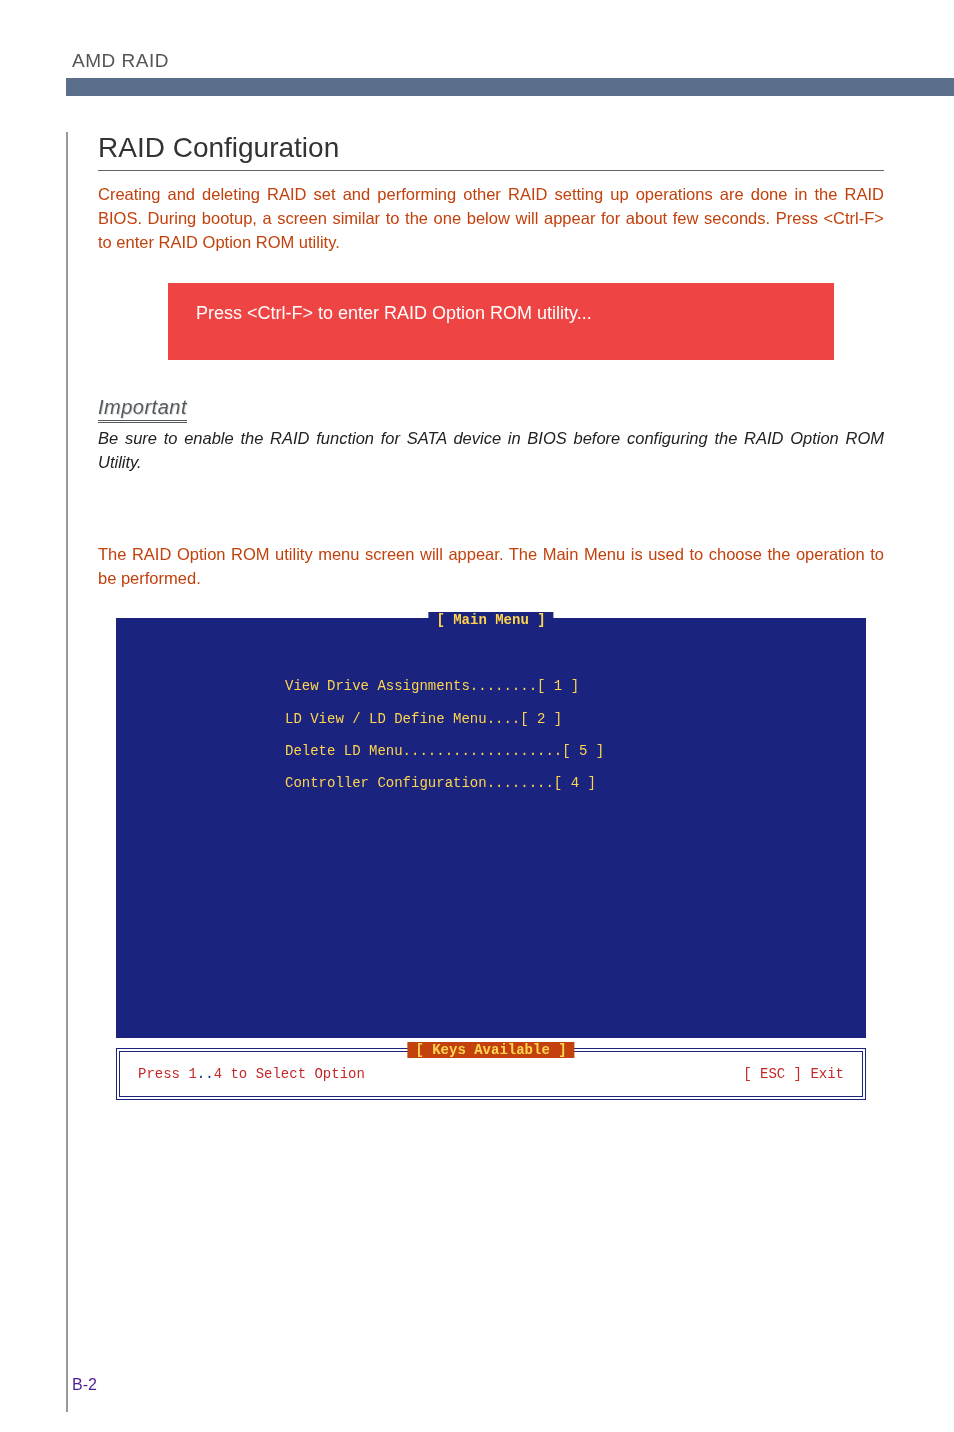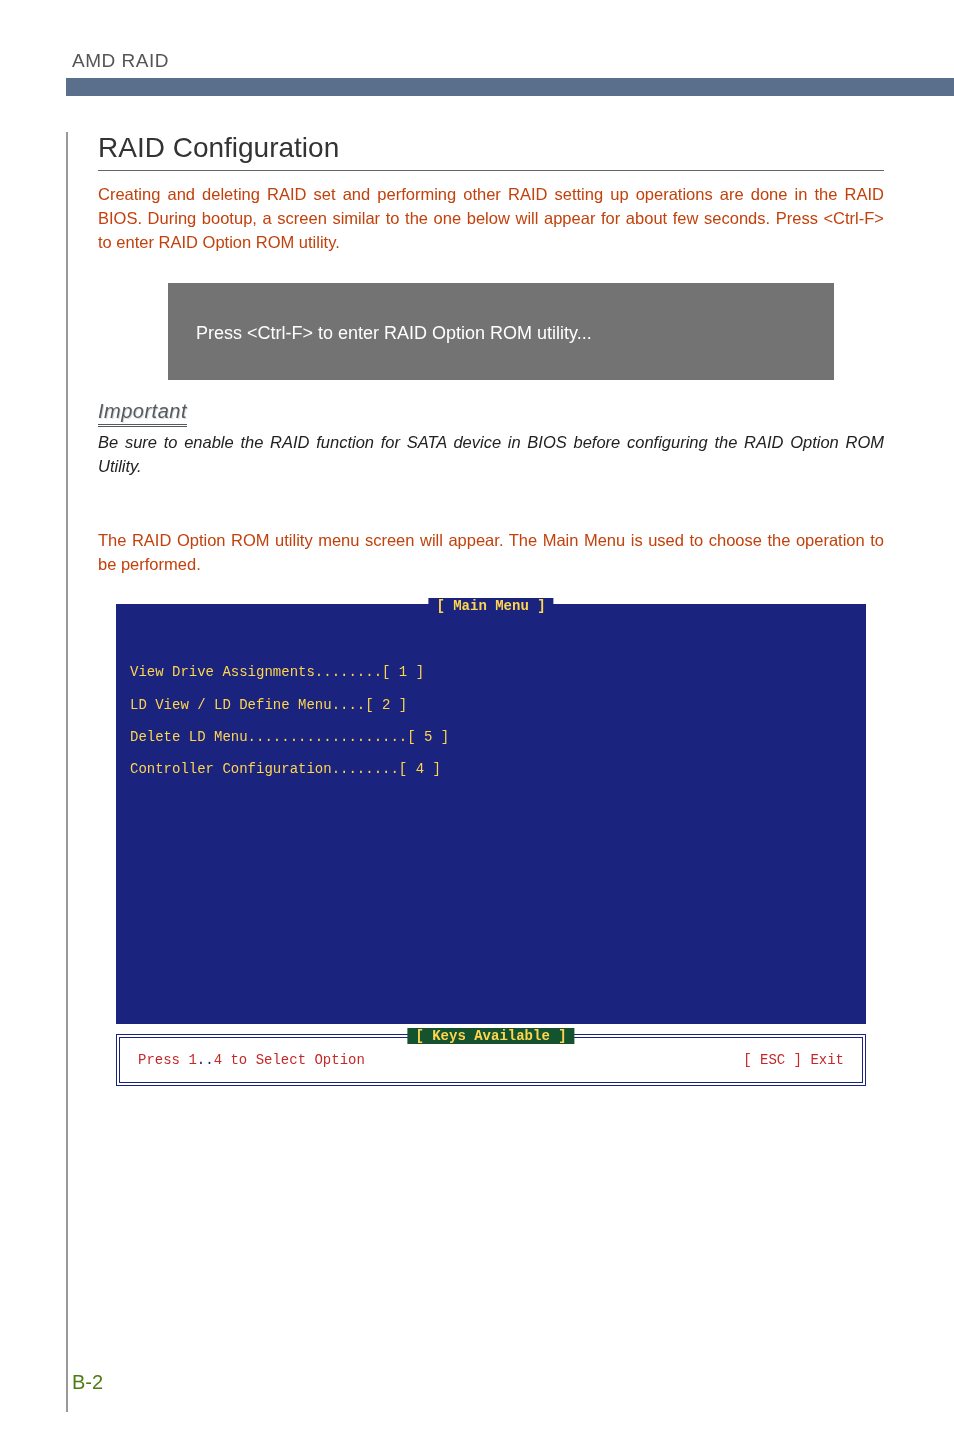--- a/index.html
+++ b/index.html
@@ -41,45 +41,45 @@
       margin-bottom: 12px;
     }
     .para {
       font-size: 16.5px;
       line-height: 1.45;
       text-align: justify;
       color: #c2410c;
       margin-bottom: 28px;
     }
     .black-box {
-      background: #737373;
+      background: #ef4444;
       color: #fff;
       font-size: 18px;
-      padding: 40px 18px 36px 28px;
-      margin: 0 50px 20px 70px;
+      padding: 20px 18px 36px 28px;
+      margin: 0 50px 36px 70px;
       font-family: Verdana, Arial, sans-serif;
     }
     .important-label {
       display: inline-block;
       font-style: italic;
       font-size: 20px;
       color: #545a5e;
       font-weight: normal;
       letter-spacing: 0.5px;
       border-bottom: 3px double #545a5e;
       padding-bottom: 1px;
       text-shadow: 1px 1px 0 rgba(0,0,0,.15);
     }
     .important-body {
       font-style: italic;
       font-size: 16.5px;
       line-height: 1.45;
       text-align: justify;
       color: #222;
-      margin: 4px 0 50px 0;
+      margin: 4px 0 68px 0;
     }
     .bios-frame {
       margin: 28px 18px 0 18px;
     }
     .bios-box {
       border: 4px double #1a237e;
       background: #1a237e;
       position: relative;
       padding: 48px 10px 30px 10px;
       min-height: 420px;
@@ -90,55 +90,56 @@
       top: -10px;
       left: 50%;
       transform: translateX(-50%);
       background: #1a237e;
       color: #ffd54f;
       font-size: 14px;
       padding: 0 8px;
       font-weight: bold;
     }
     .bios-menu-items {
+      margin-left: 155px;
       color: #ffd54f;
       font-size: 14px;
       line-height: 2.3;
     }
     .keys-box {
       border: 4px double #1a237e;
       background: #fff;
       position: relative;
       margin-top: 10px;
       padding: 14px 18px 14px 18px;
       font-family: 'Courier New', monospace;
       font-size: 14px;
       display: flex;
       justify-content: space-between;
     }
     .keys-title {
       position: absolute;
       top: -10px;
       left: 50%;
       transform: translateX(-50%);
-      background: #14532d;
+      background: #c2410c;
       color: #ffd54f;
       font-size: 14px;
       padding: 0 8px;
       font-weight: bold;
     }
     .keys-left { color: #c62828; }
     .keys-left .dots { color: #1a237e; }
     .keys-right { color: #c62828; }
     .page-num {
       position: absolute;
       bottom: 38px;
       left: 72px;
-      font-size: 20px;
-      color: #4d7c0f;
+      font-size: 16px;
+      color: #4c1d95;
     }
   </style>
 </head>
 <body>
 
 <div class="page-header">AMD RAID</div>
 <div class="blue-bar"></div>
 
 <div class="content-wrap">
 

